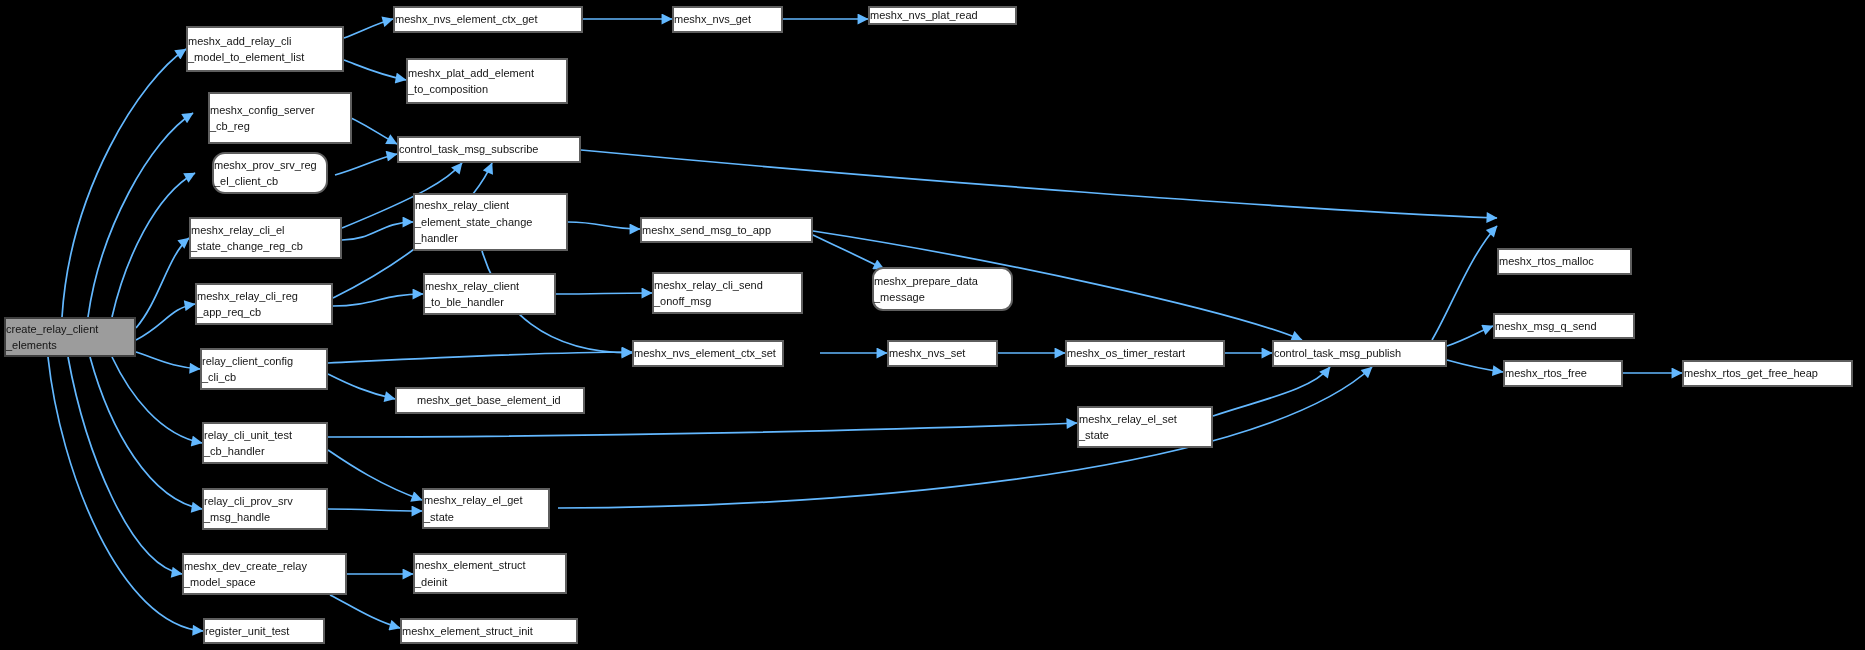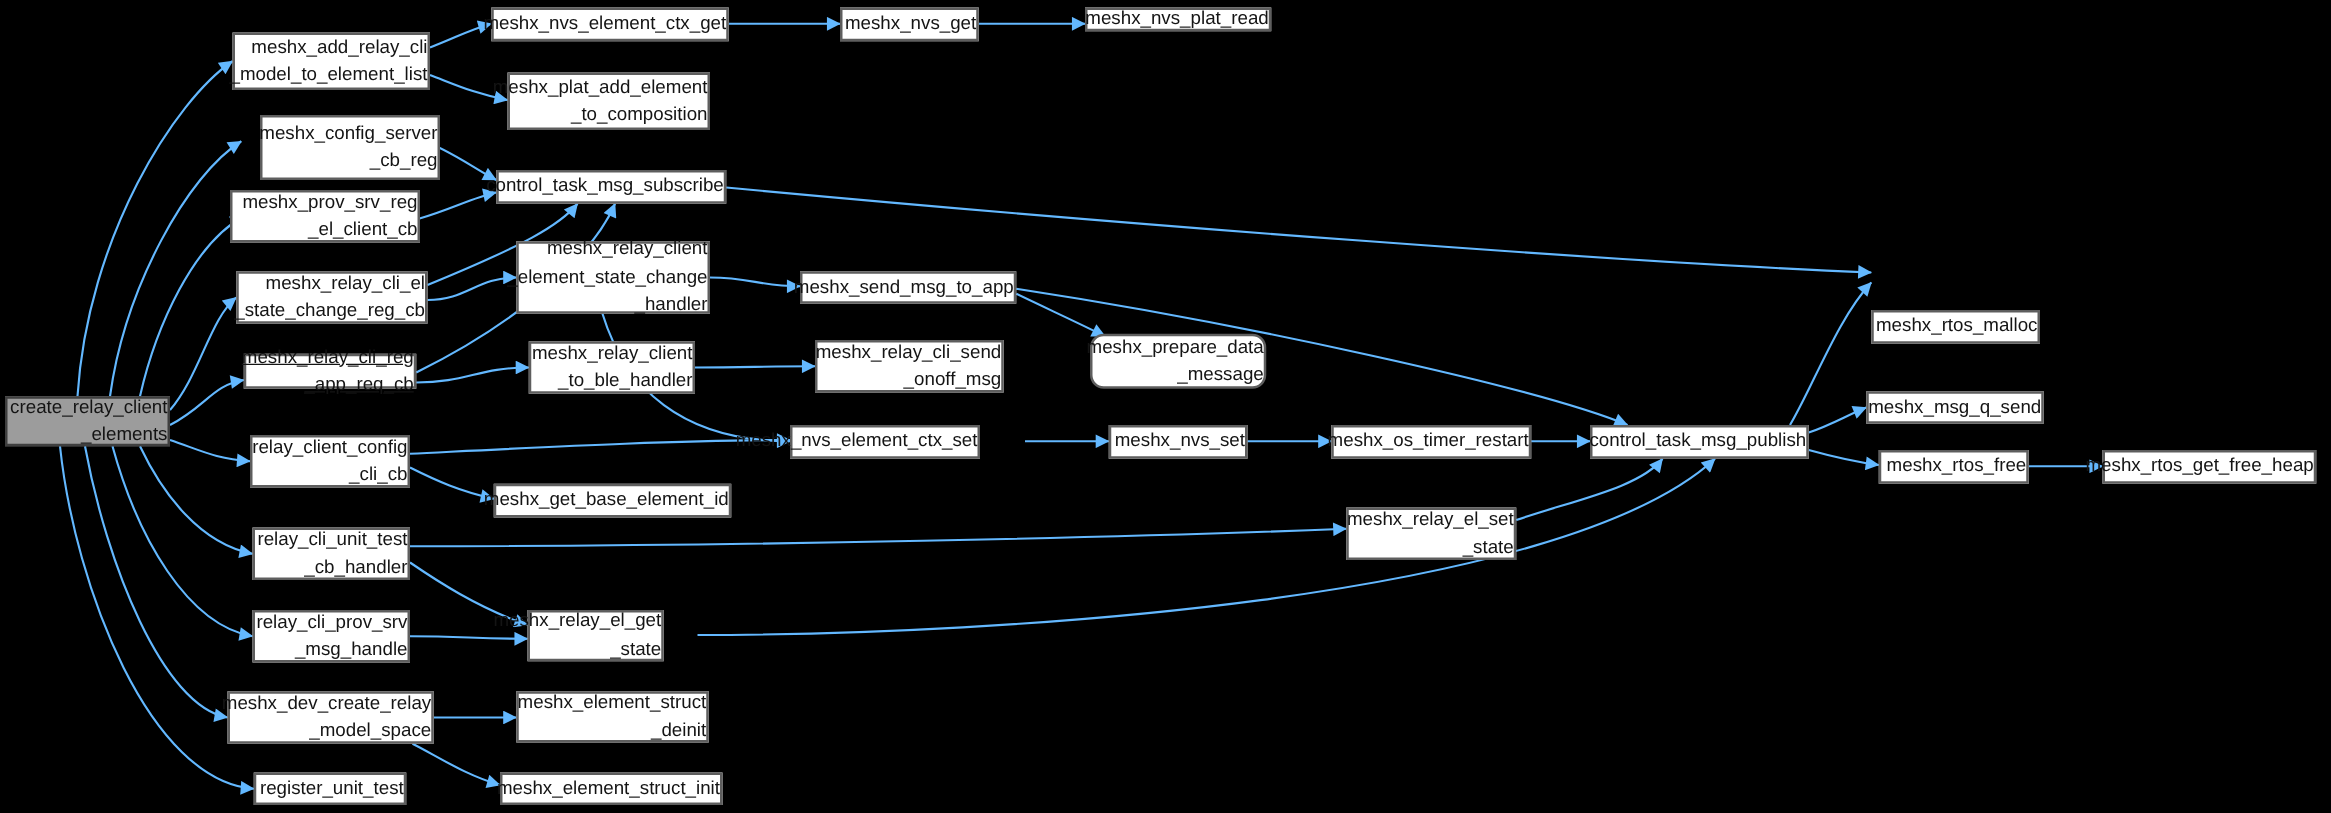--- a/index.html
+++ b/index.html
@@ -11,22 +11,22 @@
     position:relative; width:1865px; height:650px; overflow:hidden;
     background:var(--bg);
     font-family:"Liberation Sans", sans-serif;
   }
   #edges{position:absolute;left:0;top:0;width:1865px;height:650px;}
   .edge{fill:none;stroke:var(--edge);stroke-width:1.7px;}
   .node{
     position:absolute; box-sizing:border-box;
     background:var(--node-fill); border:2px solid var(--node-border);
     color:var(--node-text);
-    display:flex; flex-direction:column; align-items:flex-end; justify-content:center;
-    text-align:center; font-size:15px; line-height:1.5; white-space:nowrap;
+    display:flex; flex-direction:column; align-items:flex-start; justify-content:center;
+    text-align:center; font-size:11px; line-height:1.5; white-space:nowrap;
     cursor:pointer;
   }
   .node.hl{background:var(--hl-fill); border-color:var(--hl-border);}
   .nline{pointer-events:none;}
 </style>
 </head>
 <body>
 
 <div id="canvas">
   <svg id="edges" xmlns="http://www.w3.org/2000/svg" width="1865" height="650" viewBox="0 0 1865 650">
@@ -84,29 +84,29 @@
         <div class="nline">_elements</div>
       </div>
       <div class="node" title="meshx_add_relay_cli_model_to_element_list" style="left: 186px; top: 26px; width: 158px; height: 46px;">
         <div class="nline">meshx_add_relay_cli</div>
         <div class="nline">_model_to_element_list</div>
       </div>
       <div class="node" title="meshx_config_server_cb_reg" style="left: 208px; top: 92px; width: 144px; height: 52px;">
         <div class="nline">meshx_config_server</div>
         <div class="nline">_cb_reg</div>
       </div>
-      <div class="node" title="meshx_prov_srv_reg_el_client_cb" style="left: 184px; top: 152px; width: 152px; height: 42px;">
+      <div class="node" title="meshx_prov_srv_reg_el_client_cb" style="left: 212px; top: 152px; width: 116px; height: 42px; border-radius: 13px;">
         <div class="nline">meshx_prov_srv_reg</div>
         <div class="nline">_el_client_cb</div>
       </div>
       <div class="node" title="meshx_relay_cli_el_state_change_reg_cb" style="left: 189px; top: 217px; width: 153px; height: 42px;">
         <div class="nline">meshx_relay_cli_el</div>
         <div class="nline">_state_change_reg_cb</div>
       </div>
-      <div class="node" title="meshx_relay_cli_reg_app_req_cb" style="left: 195px; top: 283px; width: 138px; height: 28px; text-decoration: underline;">
+      <div class="node" title="meshx_relay_cli_reg_app_req_cb" style="left: 195px; top: 283px; width: 138px; height: 42px;">
         <div class="nline">meshx_relay_cli_reg</div>
         <div class="nline">_app_req_cb</div>
       </div>
       <div class="node" title="relay_client_config_cli_cb" style="left: 200px; top: 348px; width: 128px; height: 42px;">
         <div class="nline">relay_client_config</div>
         <div class="nline">_cli_cb</div>
       </div>
       <div class="node" title="relay_cli_unit_test_cb_handler" style="left: 202px; top: 422px; width: 126px; height: 42px;">
         <div class="nline">relay_cli_unit_test</div>
         <div class="nline">_cb_handler</div>
@@ -137,21 +137,21 @@
         <div class="nline">_element_state_change</div>
         <div class="nline">_handler</div>
       </div>
       <div class="node" title="meshx_relay_client_to_ble_handler" style="left: 423px; top: 273px; width: 133px; height: 42px;">
         <div class="nline">meshx_relay_client</div>
         <div class="nline">_to_ble_handler</div>
       </div>
       <div class="node" title="meshx_get_base_element_id" style="left: 395px; top: 387px; width: 190px; height: 27px; padding-left: 20px;">
         <div class="nline">meshx_get_base_element_id</div>
       </div>
-      <div class="node" title="meshx_relay_el_get_state" style="left: 422px; top: 488px; width: 109px; height: 41px;">
+      <div class="node" title="meshx_relay_el_get_state" style="left: 422px; top: 488px; width: 128px; height: 41px;">
         <div class="nline">meshx_relay_el_get</div>
         <div class="nline">_state</div>
       </div>
       <div class="node" title="meshx_element_struct_deinit" style="left: 413px; top: 553px; width: 154px; height: 41px;">
         <div class="nline">meshx_element_struct</div>
         <div class="nline">_deinit</div>
       </div>
       <div class="node" title="meshx_element_struct_init" style="left: 400px; top: 618px; width: 178px; height: 26px;">
         <div class="nline">meshx_element_struct_init</div>
       </div>

